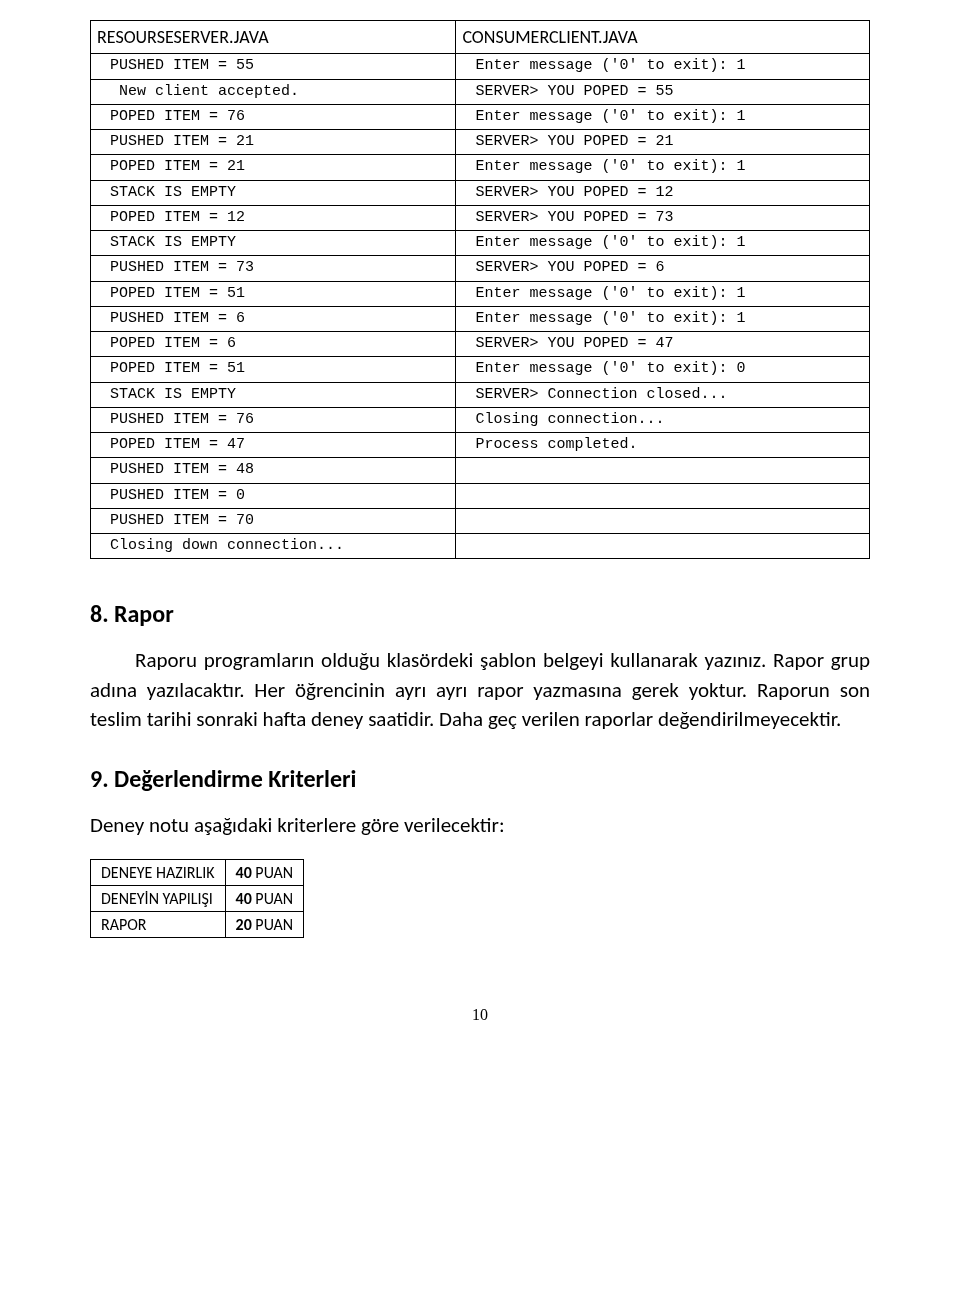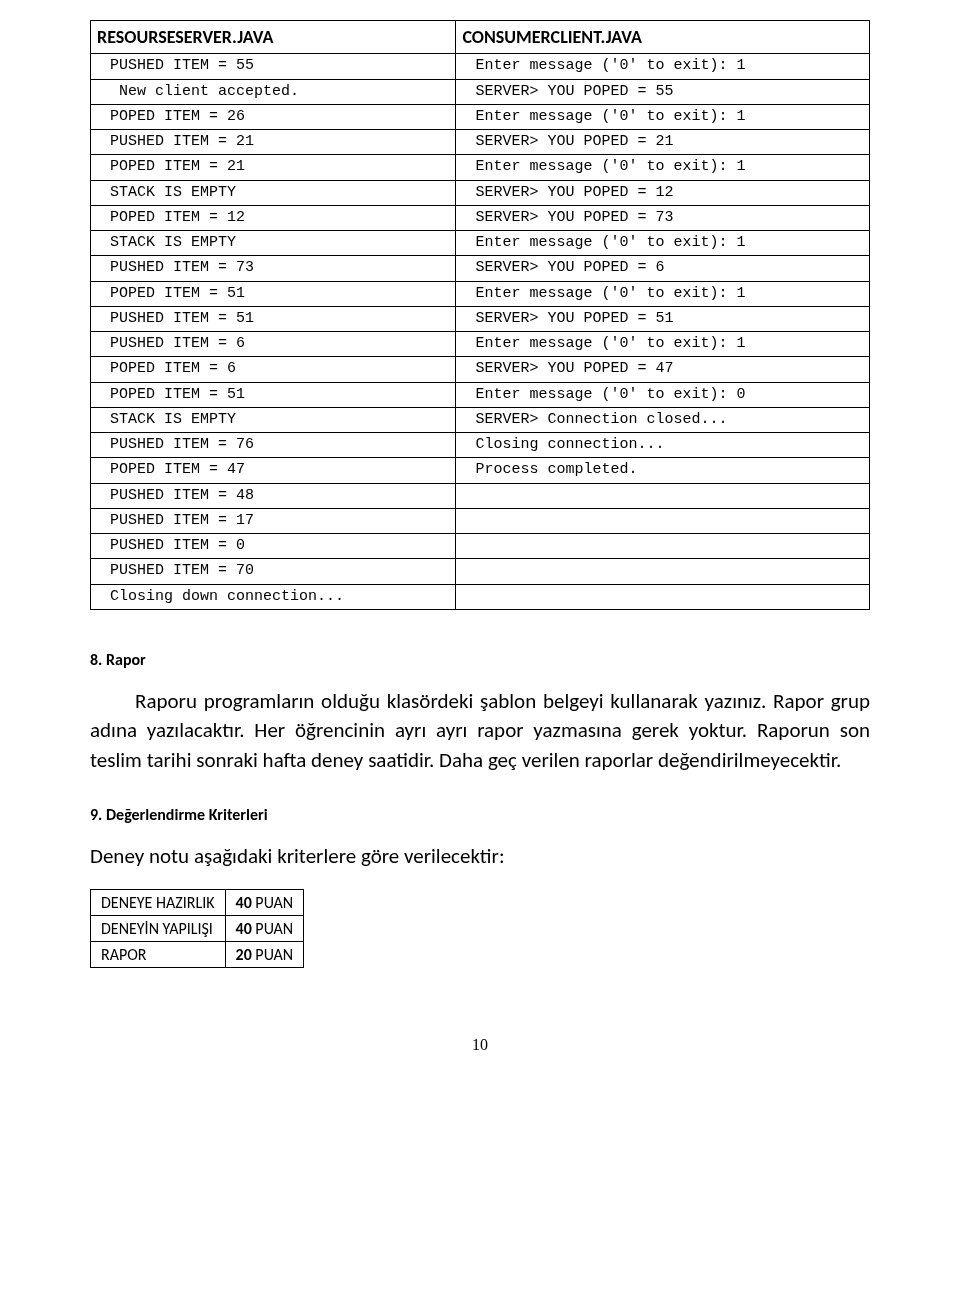--- a/index.html
+++ b/index.html
@@ -24,29 +24,29 @@
       border: 1px solid #000;
       vertical-align: top;
       padding: 2px 19px;
       font-family: "Courier New", Courier, monospace;
       font-size: 15px;
       line-height: 1.35;
       white-space: pre;
     }
     table.code-table th {
       font-family: Calibri, Arial, sans-serif;
-      font-weight: bold;
+      font-weight: normal;
       font-size: 18px;
       text-align: left;
       padding: 4px 6px;
     }
     h2.section-heading {
       font-family: Calibri, Arial, sans-serif;
       font-weight: bold;
-      font-size: 16px;
+      font-size: 24px;
       margin: 30px 0 18px 0;
     }
     p.body-text {
       font-family: Calibri, Arial, sans-serif;
       font-size: 21px;
       line-height: 1.4;
       text-align: justify;
       margin-bottom: 18px;
     }
     .indent-para {
@@ -86,21 +86,21 @@
   <tbody id="code-table-body">
       <tr>
         <td>PUSHED ITEM = 55</td>
         <td>Enter message ('0' to exit): 1</td>
       </tr>
       <tr>
         <td> New client accepted.</td>
         <td>SERVER&gt; YOU POPED = 55</td>
       </tr>
       <tr>
-        <td>POPED ITEM = 26</td>
+        <td>POPED ITEM = 76</td>
         <td>Enter message ('0' to exit): 1</td>
       </tr>
       <tr>
         <td>PUSHED ITEM = 21</td>
         <td>SERVER&gt; YOU POPED = 21</td>
       </tr>
       <tr>
         <td>POPED ITEM = 21</td>
         <td>Enter message ('0' to exit): 1</td>
       </tr>
@@ -118,24 +118,20 @@
       </tr>
       <tr>
         <td>PUSHED ITEM = 73</td>
         <td>SERVER&gt; YOU POPED = 6</td>
       </tr>
       <tr>
         <td>POPED ITEM = 51</td>
         <td>Enter message ('0' to exit): 1</td>
       </tr>
       <tr>
-        <td>PUSHED ITEM = 51</td>
-        <td>SERVER&gt; YOU POPED = 51</td>
-      </tr>
-      <tr>
         <td>PUSHED ITEM = 6</td>
         <td>Enter message ('0' to exit): 1</td>
       </tr>
       <tr>
         <td>POPED ITEM = 6</td>
         <td>SERVER&gt; YOU POPED = 47</td>
       </tr>
       <tr>
         <td>POPED ITEM = 51</td>
         <td>Enter message ('0' to exit): 0</td>
@@ -147,24 +143,20 @@
       <tr>
         <td>PUSHED ITEM = 76</td>
         <td>Closing connection...</td>
       </tr>
       <tr>
         <td>POPED ITEM = 47</td>
         <td>Process completed.</td>
       </tr>
       <tr>
         <td>PUSHED ITEM = 48</td>
-        <td></td>
-      </tr>
-      <tr>
-        <td>PUSHED ITEM = 17</td>
         <td></td>
       </tr>
       <tr>
         <td>PUSHED ITEM = 0</td>
         <td></td>
       </tr>
       <tr>
         <td>PUSHED ITEM = 70</td>
         <td></td>
       </tr>

